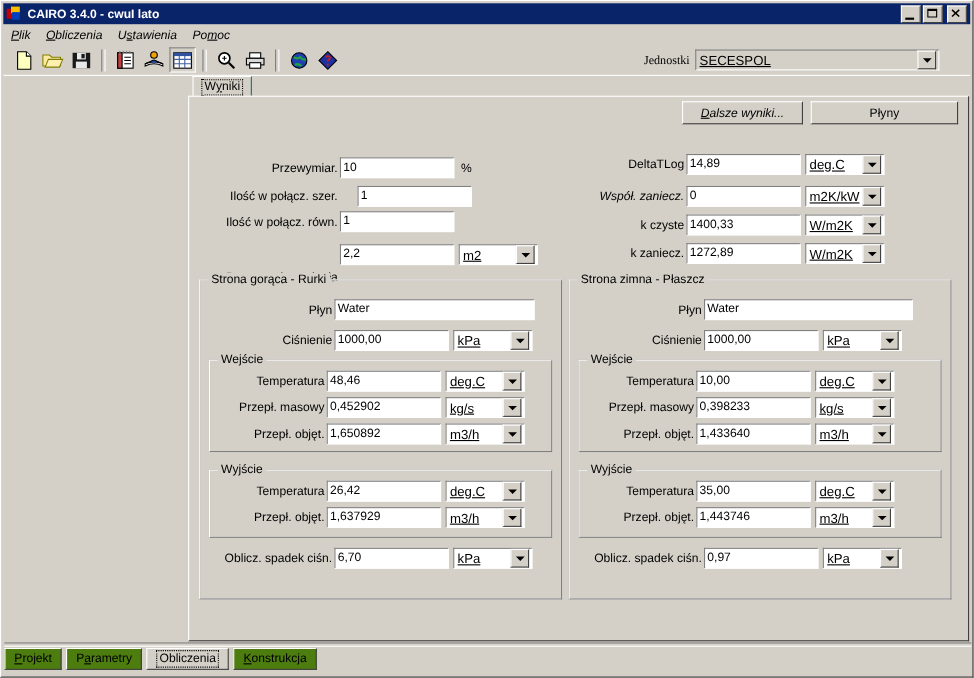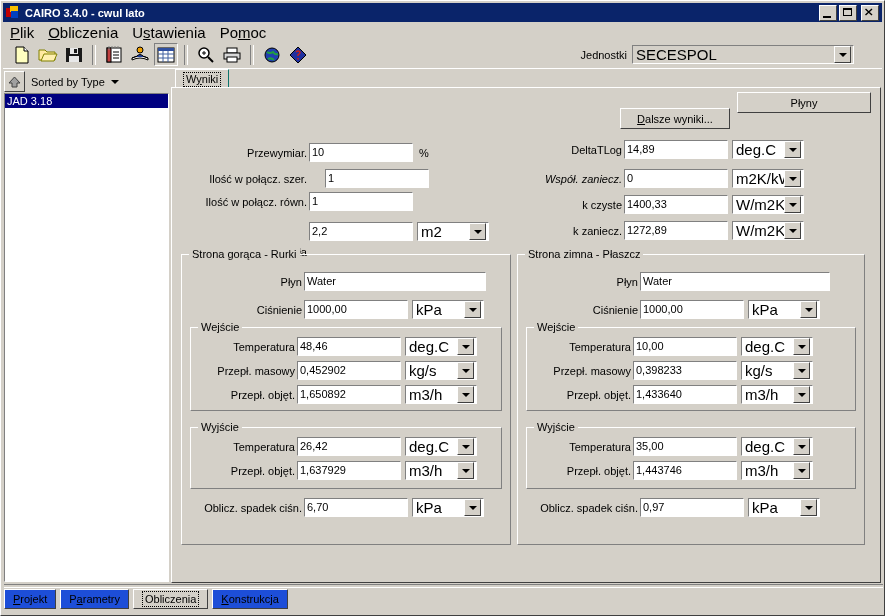--- a/index.html
+++ b/index.html
@@ -43,52 +43,52 @@
     color:#000;font-family:"Liberation Sans",sans-serif;
   }
   .tb-btn.close{margin-left:2px;}
   .glyph-min{position:absolute;left:3px;bottom:2px;width:8px;height:2px;background:#000;}
   .glyph-max{position:absolute;left:3px;top:2px;width:9px;height:8px;border:1px solid #000;border-top-width:2px;box-sizing:border-box;}
   
   .menubar{
     position:absolute;left:2px;top:22px;width:879px;height:18px;
     display:flex;align-items:center;background:#d4d0c8;
   }
-  .menu-item{padding:2px 7px;font-size:15px;white-space:nowrap;}
+  .menu-item{padding:2px 7px;font-size:11px;white-space:nowrap;font-style:italic;}
   .menu-item u{text-decoration:underline;}
   
   .toolbar{
     position:absolute;left:2px;top:40px;width:879px;height:27px;
     background:#d4d0c8;display:flex;align-items:center;
     border-bottom:1px solid #fff;
   }
   .tbtn{
     width:24px;height:23px;margin:0 1px;position:relative;
     display:flex;align-items:center;justify-content:center;
   }
   .tbtn.pressed{
     border-left:1px solid #808080;border-top:1px solid #808080;
     border-right:1px solid #fff;border-bottom:1px solid #fff;
     background:#d4d0c8;box-sizing:border-box;
   }
   .tsep{width:2px;height:20px;margin:0 5px;border-left:1px solid #808080;border-right:1px solid #fff;}
   .units-wrap{
     margin-left:auto;display:flex;align-items:center;margin-right:28px;
   }
-  .units-label{margin-right:5px;font-size:11px;}
+  .units-label{margin-right:5px;font-size:11px;font-family:Liberation Serif, serif;}
   .combo{
     position:relative;box-sizing:border-box;height:19px;
     background:#fff;
     border-left:1px solid #808080;border-top:1px solid #808080;
     border-right:1px solid #fff;border-bottom:1px solid #fff;
     display:flex;align-items:center;
   }
   .combo.grey{background:#d4d0c8;}
   .combo .cval{
-    flex:1 1 auto;padding-left:3px;font-size:15px;white-space:nowrap;overflow:hidden;
+    flex:1 1 auto;padding-left:3px;font-size:12px;white-space:nowrap;overflow:hidden;text-decoration:underline;
   }
   .combo .carrow{
     flex:0 0 auto;width:15px;height:15px;margin-right:2px;
     background:#d4d0c8;
     border-left:1px solid #fff;border-top:1px solid #fff;
     border-right:1px solid #404040;border-bottom:1px solid #404040;
     display:flex;align-items:center;justify-content:center;
   }
   .arrow-dn{width:0;height:0;border-left:4px solid transparent;border-right:4px solid transparent;border-top:4px solid #000;}
   
@@ -163,21 +163,21 @@
     position:absolute;box-sizing:border-box;background:#d4d0c8;
     border-left:1px solid #fff;border-top:1px solid #fff;
     border-right:1px solid #404040;border-bottom:1px solid #404040;
     font-size:11px;display:flex;align-items:center;justify-content:center;
   }
   .btn u{text-decoration:underline;}
   
   .bottabs{position:absolute;left:3px;top:588px;height:22px;display:flex;align-items:flex-start;}
   .btab{
     height:20px;padding:0 8px;margin-right:4px;line-height:19px;font-size:11px;
-    background:#1d4ed8;box-sizing:border-box;
+    background:#4d7c0f;box-sizing:border-box;
     border-left:1px solid #fff;border-top:1px solid #fff;
     border-right:1px solid #404040;border-bottom:1px solid #404040;
   }
   .btab.active{background:#d4d0c8;}
   .btab .dotted{border:1px dotted #000;padding:0 2px;display:inline-block;line-height:14px;}
   .statusline{
     position:absolute;left:3px;top:583px;width:879px;height:2px;
     border-top:1px solid #808080;border-bottom:1px solid #fff;
   }
   
@@ -297,46 +297,30 @@
       <span class="units-label">Jednostki</span>
       <div class="combo grey" style="width:222px;">
         <span class="cval">SECESPOL</span>
         <span class="carrow">
             <span class="arrow-dn"></span>
           </span>
       </div>
     </div>
   </div>
 
-  <div class="sidebar">
-    <div class="sb-head">
-      <div class="sb-upbtn">
-        <svg width="15" height="14" viewBox="0 0 15 14">
-          <path d="M7.5 2 L13 8 H10 V12 H5 V8 H2 Z" fill="#a0a0a0" stroke="#404040" stroke-width="1"></path>
-        </svg>
-      </div>
-      <span class="sb-sortlabel">Sorted by Type</span>
-      <span class="sb-sortarrow"></span>
-    </div>
-    <div class="sb-list">
-      <div class="sb-item">
-        <span>JAD 3.18</span>
-      </div>
-    </div>
-  </div>
 
   <div class="tabstrip">
     <div class="tab">
       <span class="focusbox">W<u>y</u><span>niki</span></span>
     </div>
   </div>
 
   <div class="main">
 
-    <div class="btn" style="left:448px;top:20px;width:110px;height:21px;">
+    <div class="btn" style="left:448px;top:4px;width:110px;height:21px;font-style:italic;">
       <span><u>D</u><span>alsze wyniki...</span></span>
     </div>
     <div class="btn" style="left:565px;top:4px;width:134px;height:21px;">
       <span>Płyny</span>
     </div>
 
 
     <div class="row" style="left:10px;top:55px;">
       <span class="lbl" style="width:125px;">Przewymiar.</span>
       <span class="txt" style="width:104px;">10</span>

